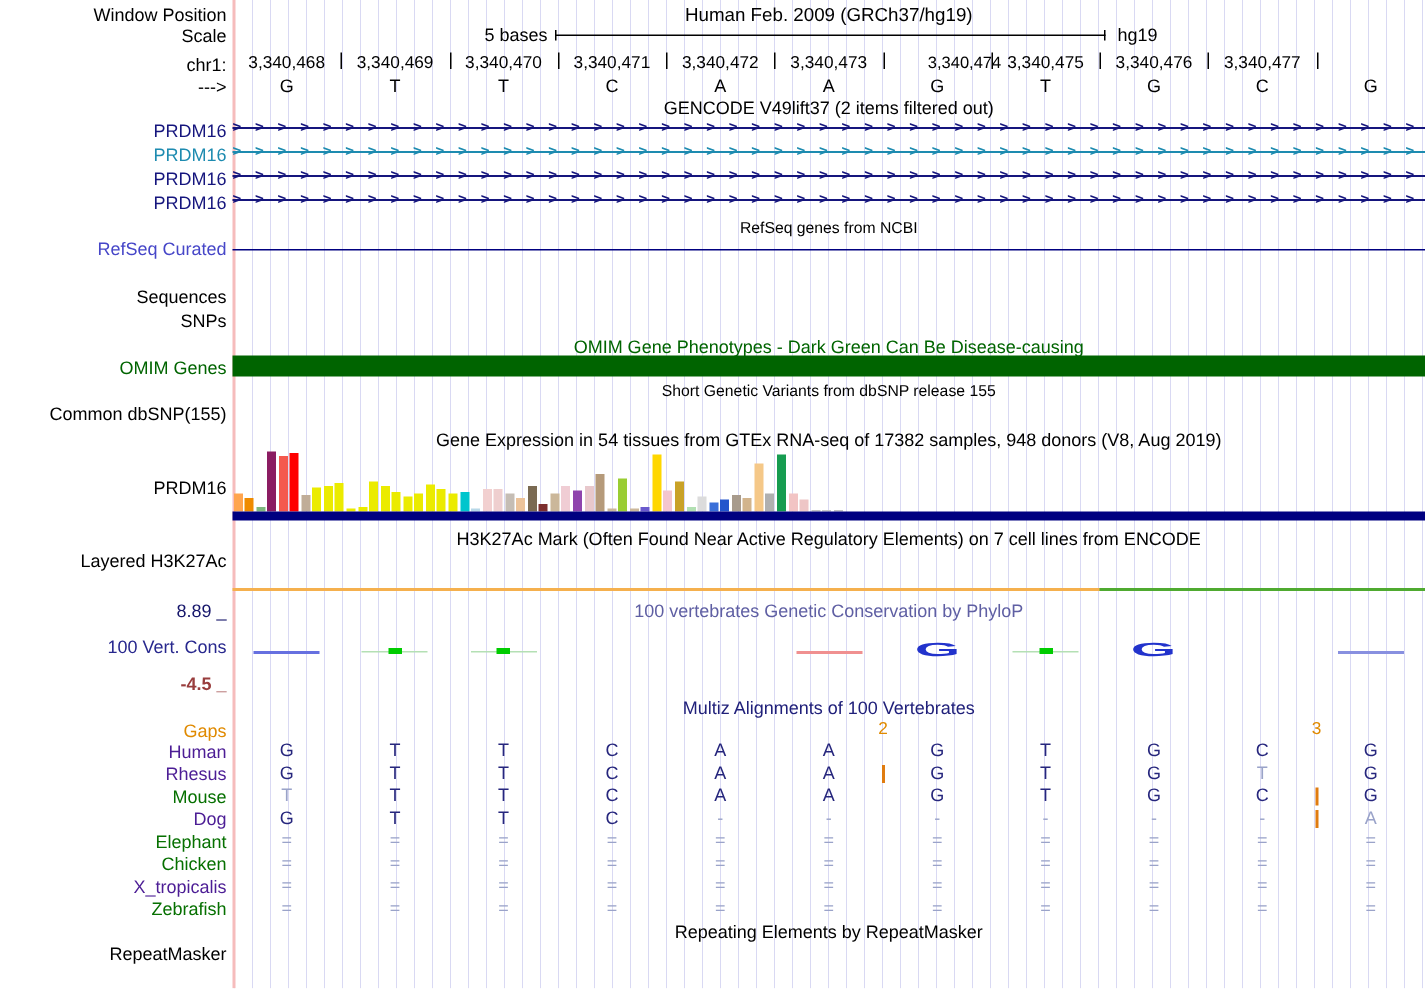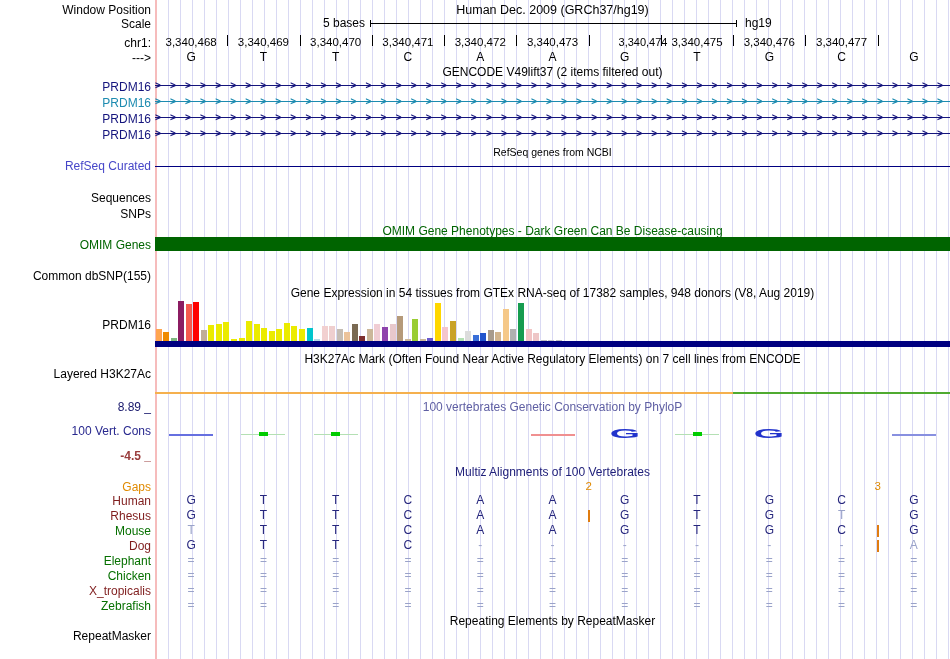--- a/index.html
+++ b/index.html
@@ -7,21 +7,21 @@
   .browser{position:relative;width:950px;height:659px;background:#fff;overflow:hidden;}
   .grid{position:absolute;top:0;left:156px;width:794px;height:659px;
         background:repeating-linear-gradient(to right,#d9d9f3 0,#d9d9f3 1px,transparent 1px,transparent 12px);}
   .startline{position:absolute;top:0;left:155px;width:2px;height:659px;background:#f6bcbc;}
   .abs{position:absolute;white-space:nowrap;}
   .lbl{position:absolute;left:0;width:151px;text-align:right;white-space:nowrap;font-size:12px;color:#000;}
   .title{position:absolute;left:155px;width:795px;text-align:center;white-space:nowrap;color:#000;}
   .t12{font-size:12px;}
   .t10{font-size:10.5px;}
   .maintitle{font-size:12.5px;display:flex;justify-content:center;gap:22px;}
-  .navy{color:#7f1d1d;}
+  .navy{color:#4c1d95;}
   .green{color:#067000;}
   .orange{color:#e08a00;}
   .cell{position:absolute;width:26px;margin-left:-13px;text-align:center;font-size:12px;line-height:13px;}
   .navyletter{color:#26267d;}
   .dim{color:#9aa3c9;}
   .tick{position:absolute;width:1px;height:11px;background:#000;}
   .generow{position:absolute;left:155px;width:795px;height:13px;overflow:hidden;
            font-size:10px;font-weight:bold;letter-spacing:9.2px;line-height:13px;}
   .scaleline{position:absolute;left:370px;width:367px;top:23px;height:0;border-top:1px solid #000;}
   .scaleline:before,.scaleline:after{content:"";position:absolute;width:1px;height:7px;background:#000;top:-4px;}
@@ -38,21 +38,21 @@
 </style>
 </head>
 <body>
 
 <div class="browser">
   <div class="grid"></div>
   <div class="startline"></div>
 
   <div class="lbl" style="top:3px;">Window Position</div>
   <div class="title maintitle" style="top:3px;">
-    <span>Human Dec. 2009 (GRCh37/hg19)</span>
+    <span>Human Feb. 2009 (GRCh37/hg19)</span>
   </div>
 
   <div class="lbl" style="top:17px;">Scale</div>
   <div class="abs" style="top:16px;left:155px;width:210px;text-align:right;font-size:12px;">5 bases</div>
   <div class="scaleline"></div>
   <div class="abs" style="top:16px;left:745px;font-size:12px;">hg19</div>
 
   <div class="lbl" style="top:36px;">chr1:</div>
   <div id="ruler">
       <div class="cell" style="left: 191.136px; top: 36px; width: 60px; margin-left: -30px; font-size: 11.5px;">3,340,468</div>
@@ -108,20 +108,21 @@
   <div class="lbl" style="top:159px;color:#4646c8;">RefSeq Curated</div>
   <div class="hline" style="top:166px;left:155px;width:795px;background:#000080;"></div>
 
   <div class="lbl" style="top:191px;">Sequences</div>
   <div class="lbl" style="top:207px;">SNPs</div>
 
   <div class="title t12" style="top:224px;color:#006400;">OMIM Gene Phenotypes - Dark Green Can Be Disease-causing</div>
   <div class="lbl" style="top:238px;color:#006400;">OMIM Genes</div>
   <div class="abs" style="top:237px;left:155px;width:795px;height:14px;background:#006400;"></div>
 
+  <div class="title t10" style="top:255px;">Short Genetic Variants from dbSNP release 155</div>
   <div class="lbl" style="top:269px;">Common dbSNP(155)</div>
 
   <div class="title t12" style="top:286px;">Gene Expression in 54 tissues from GTEx RNA-seq of 17382 samples, 948 donors (V8, Aug 2019)</div>
   <div class="lbl" style="top:318px;">PRDM16</div>
   <div id="gtexbars">
       <div class="bar" style="left: 155.5px; top: 329px; height: 12px; background: rgb(255, 165, 79);"></div>
       <div class="bar" style="left: 163.1px; top: 332px; height: 9px; background: rgb(239, 139, 0);"></div>
       <div class="bar" style="left: 170.6px; top: 338px; height: 3px; background: rgb(126, 183, 126);"></div>
       <div class="bar" style="left: 178.2px; top: 301px; height: 40px; background: rgb(139, 28, 98);"></div>
       <div class="bar" style="left: 185.7px; top: 304px; height: 37px; background: rgb(244, 89, 78);"></div>

